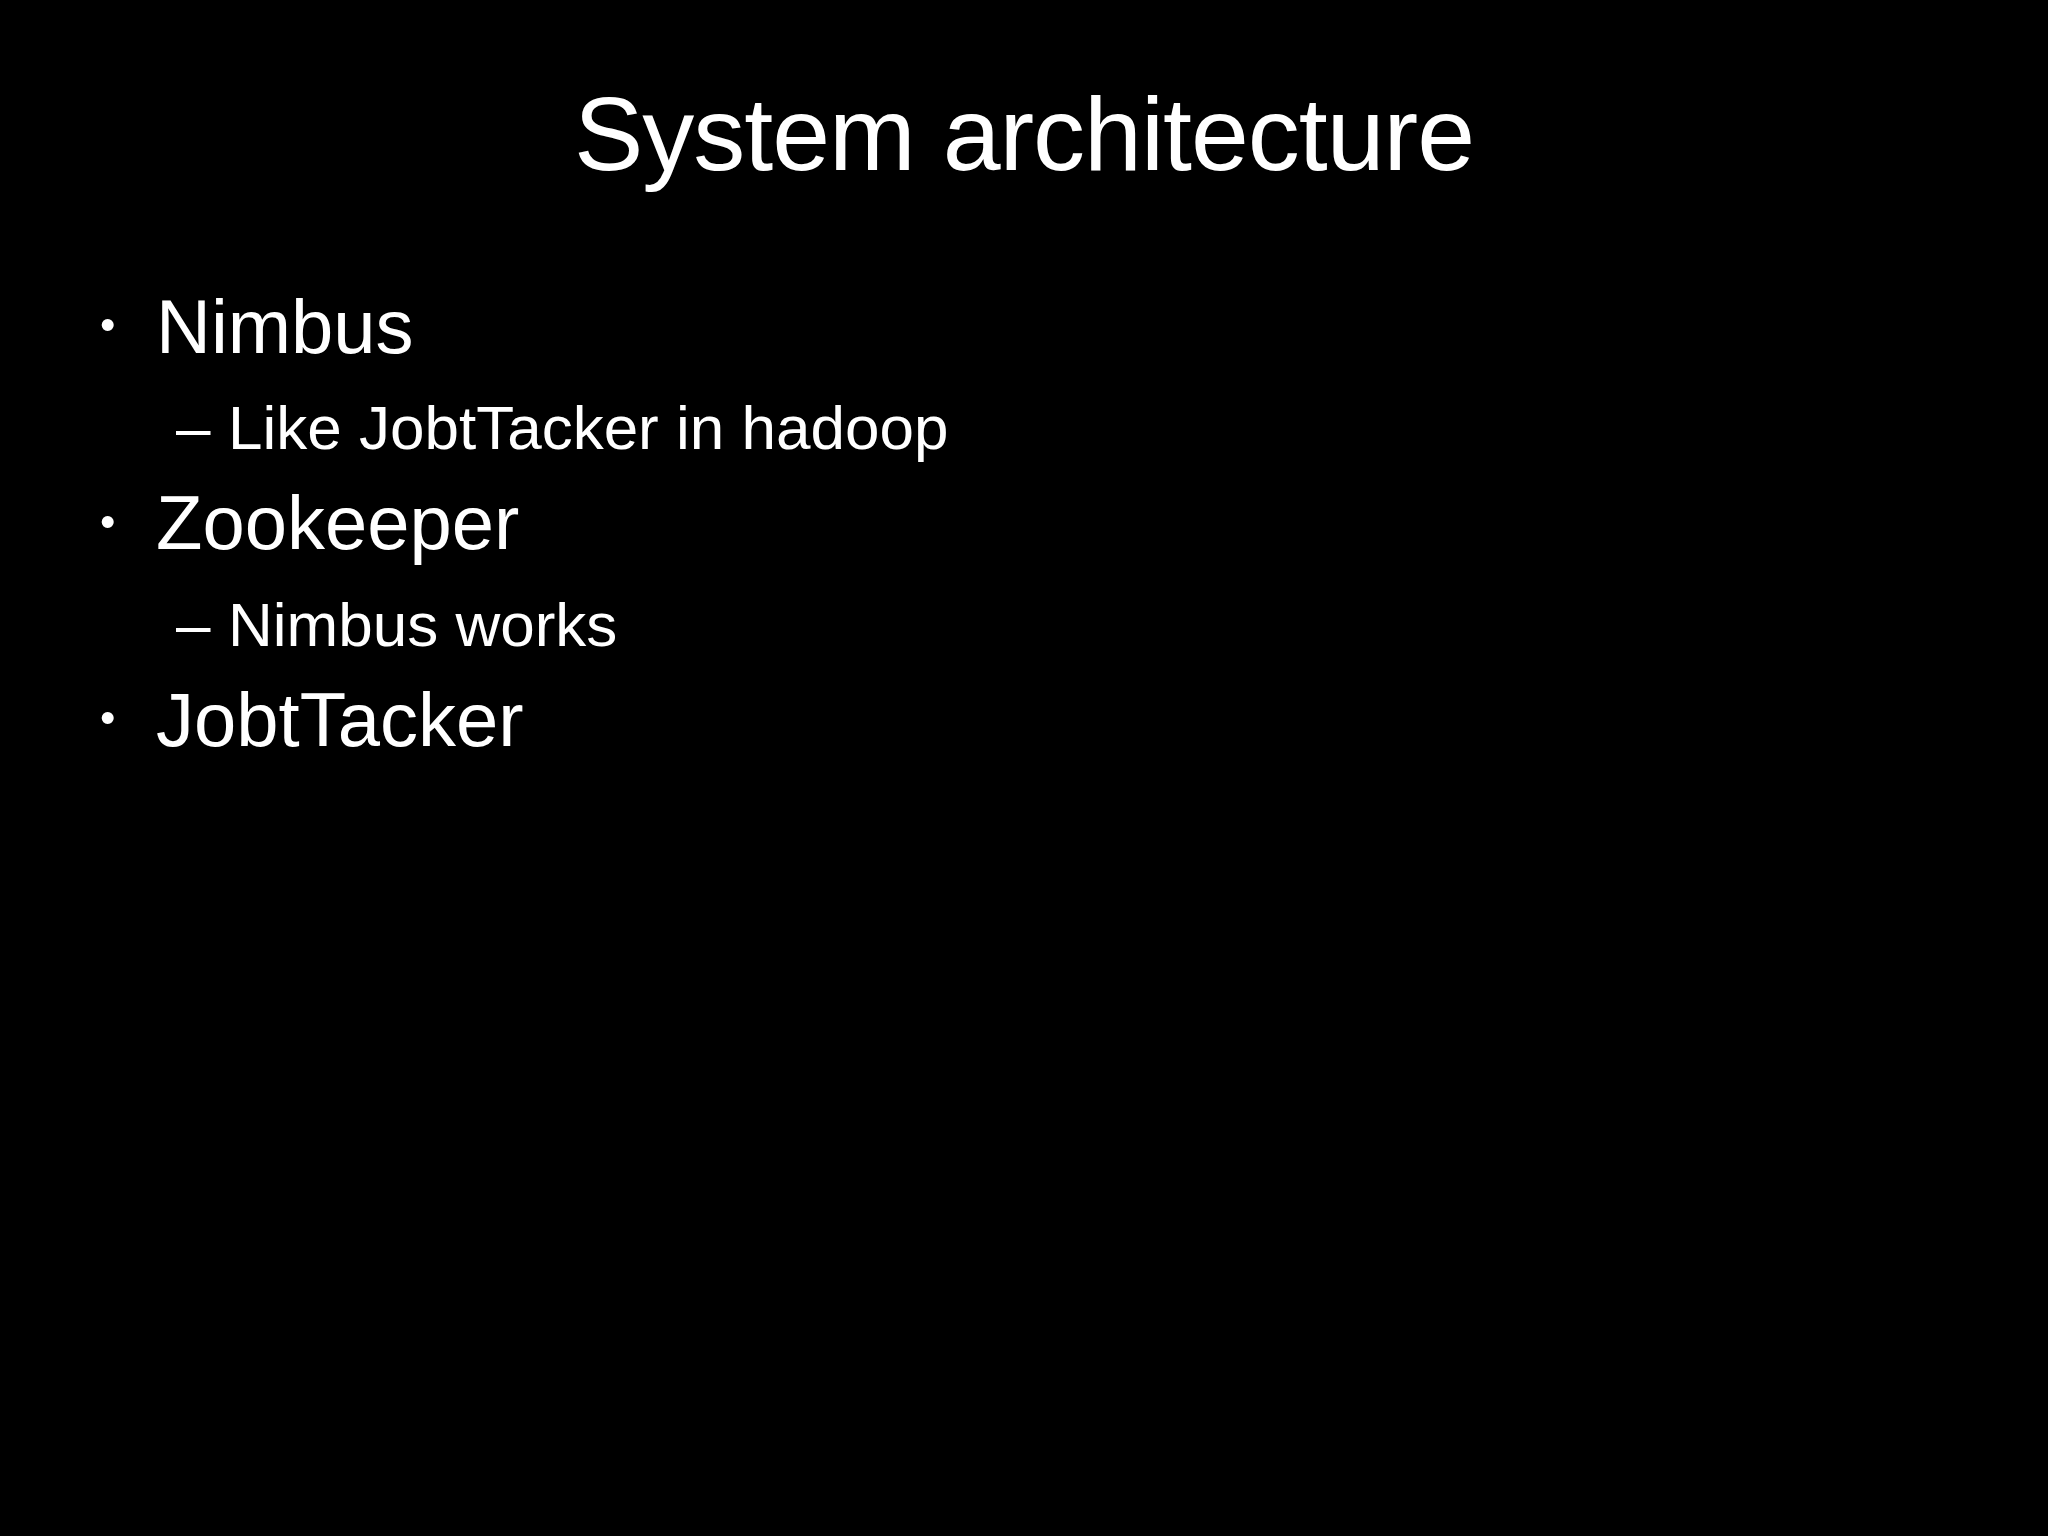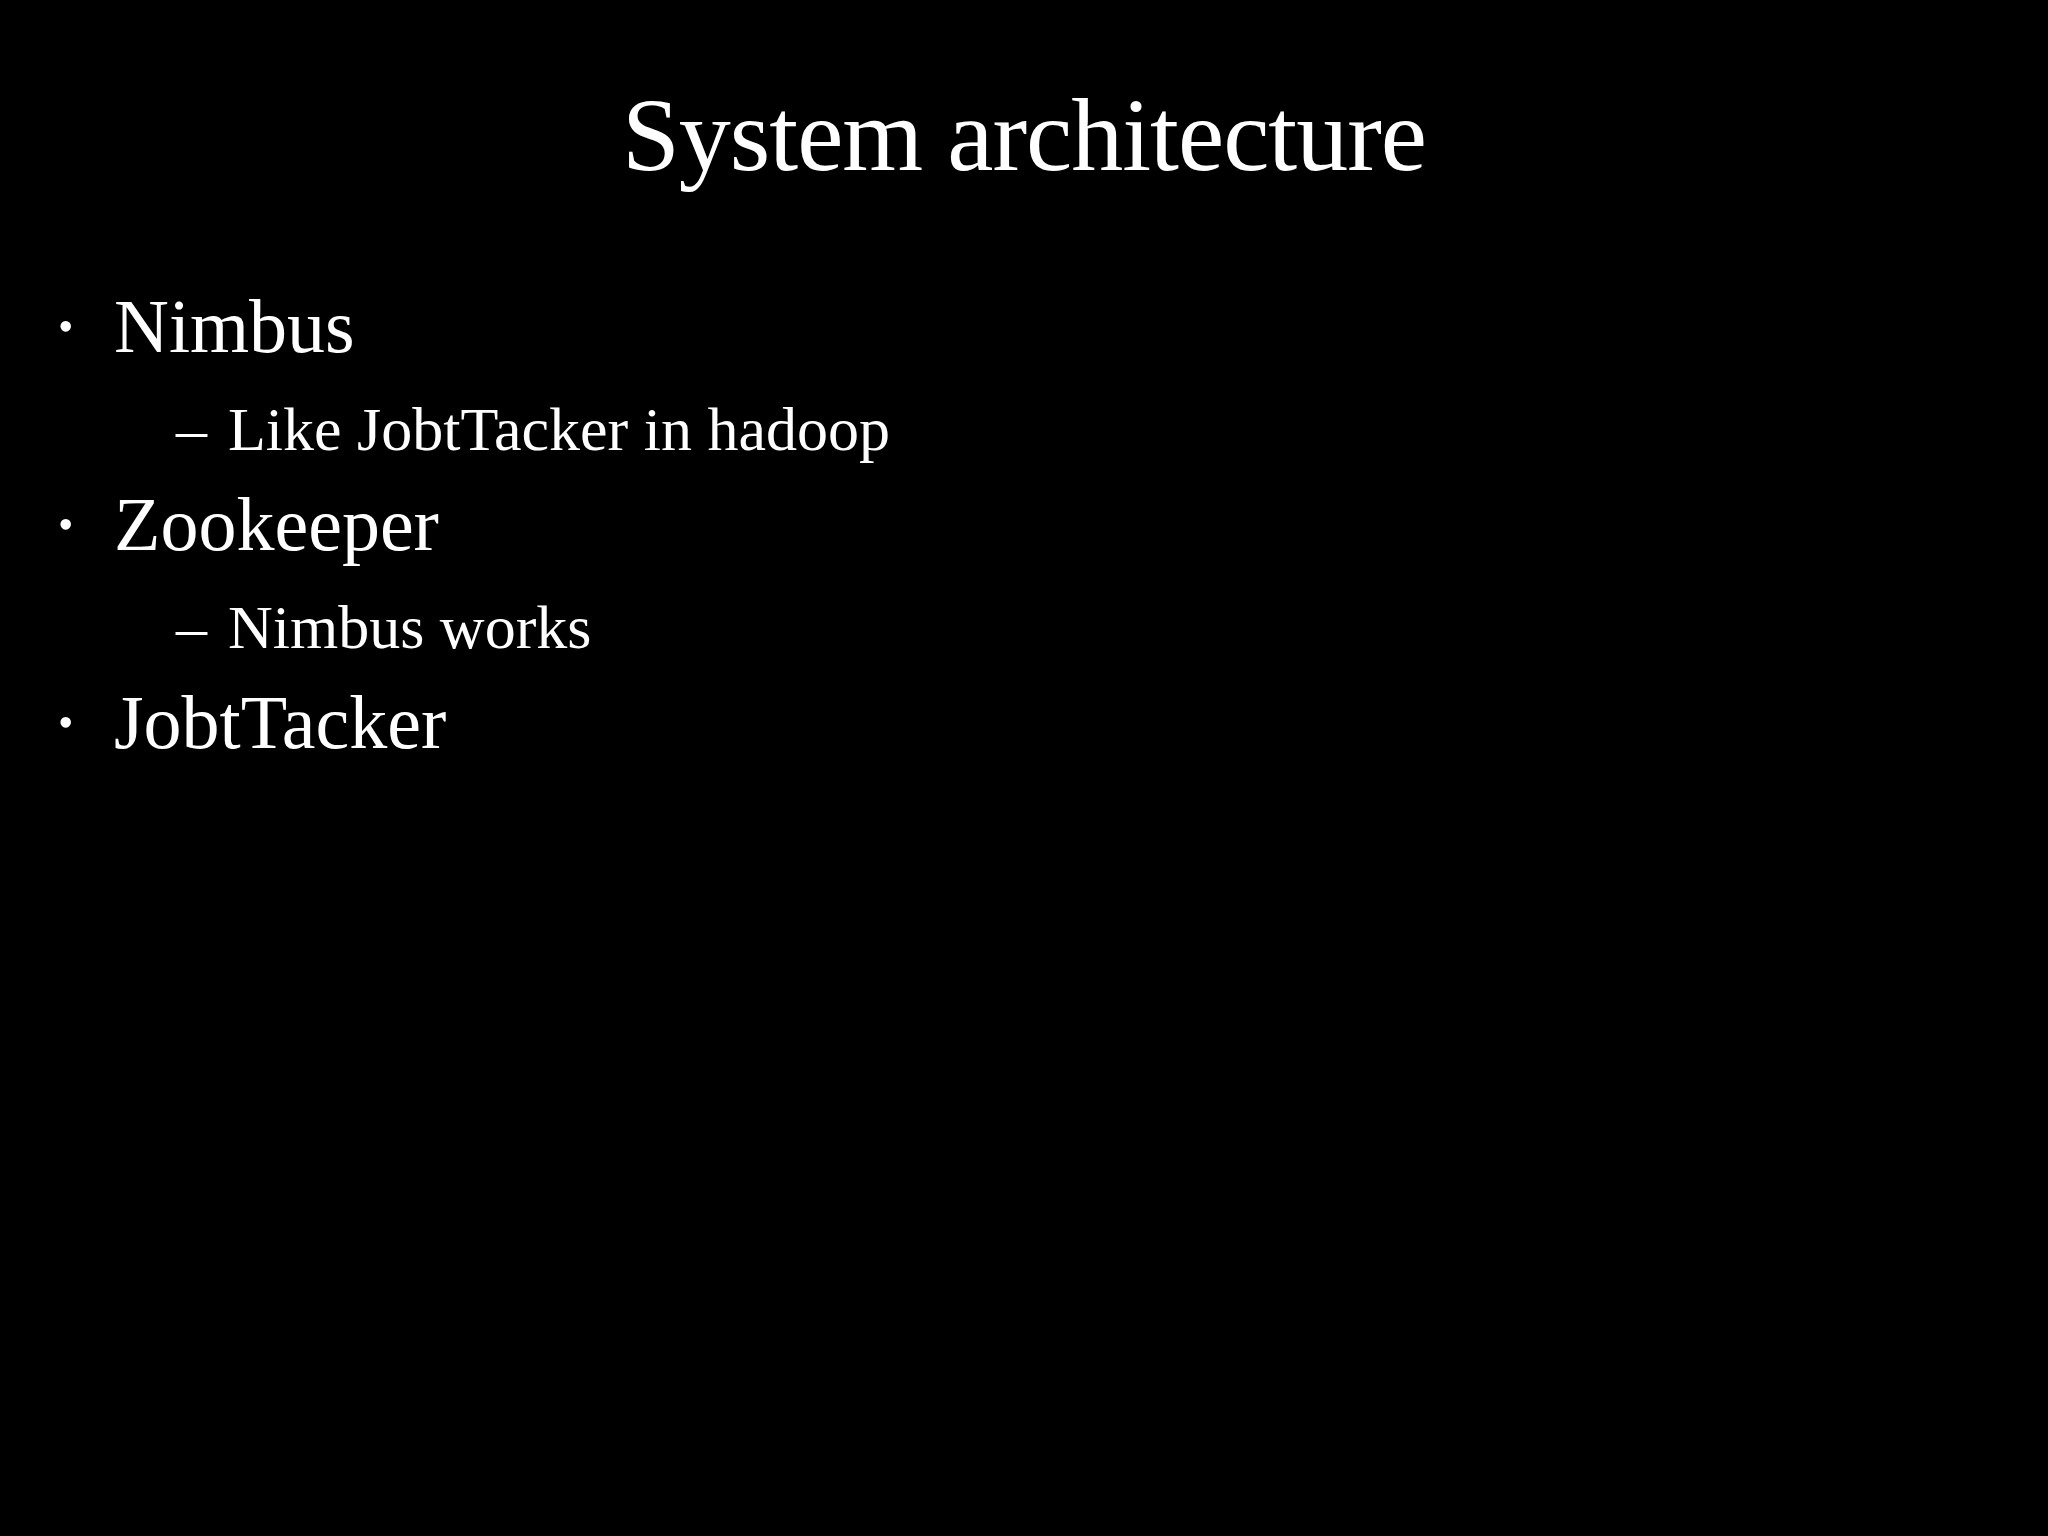--- a/index.html
+++ b/index.html
@@ -25,21 +25,21 @@
     letter-spacing: -1px;
     white-space: nowrap;
   }
   .content {
     margin-top: 72px;
   }
   .row {
     white-space: nowrap;
   }
   .l1 {
-    padding-left: 58px;
+    padding-left: 100px;
     font-size: 76px;
     line-height: 95px;
   }
   .l1 .marker {
     display: inline-block;
     width: 56px;
     font-size: 44px;
     vertical-align: middle;
     transform: translateY(-8px);
   }
@@ -49,21 +49,21 @@
     line-height: 95px;
   }
   .l2 .marker {
     display: inline-block;
     width: 52px;
   }
 </style>
 </head>
 <body style="background: rgb(0, 0, 0);">
 
-<div class="slide" style="background: rgb(0, 0, 0); color: rgb(255, 255, 255); font-family: Liberation Serif, serif;">
+<div class="slide" style="background: rgb(0, 0, 0); color: rgb(255, 255, 255);">
 
   <div class="slide-title">System architecture</div>
 
   <div class="content">
 
     <div class="row l1">
       <span class="marker">•</span><span>Nimbus</span>
     </div>
     <div class="row l2">
       <span class="marker">–</span><span>Like JobtTacker in hadoop</span>

